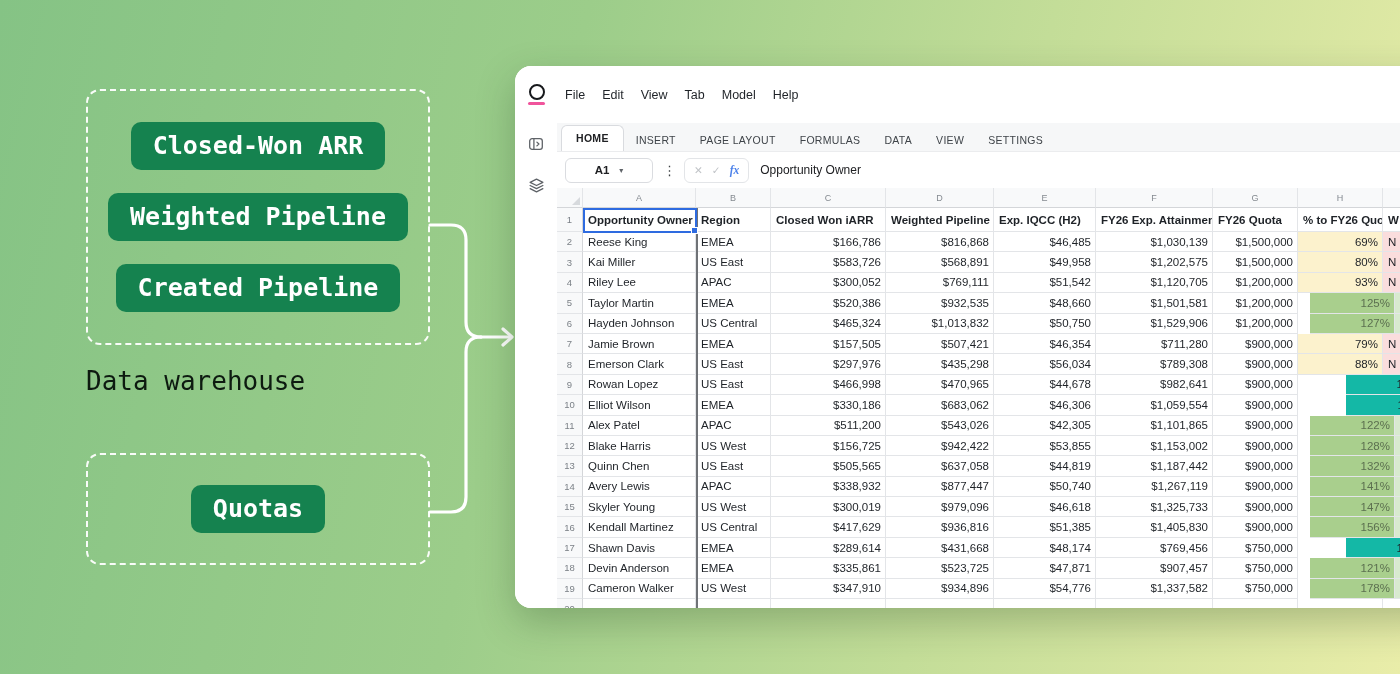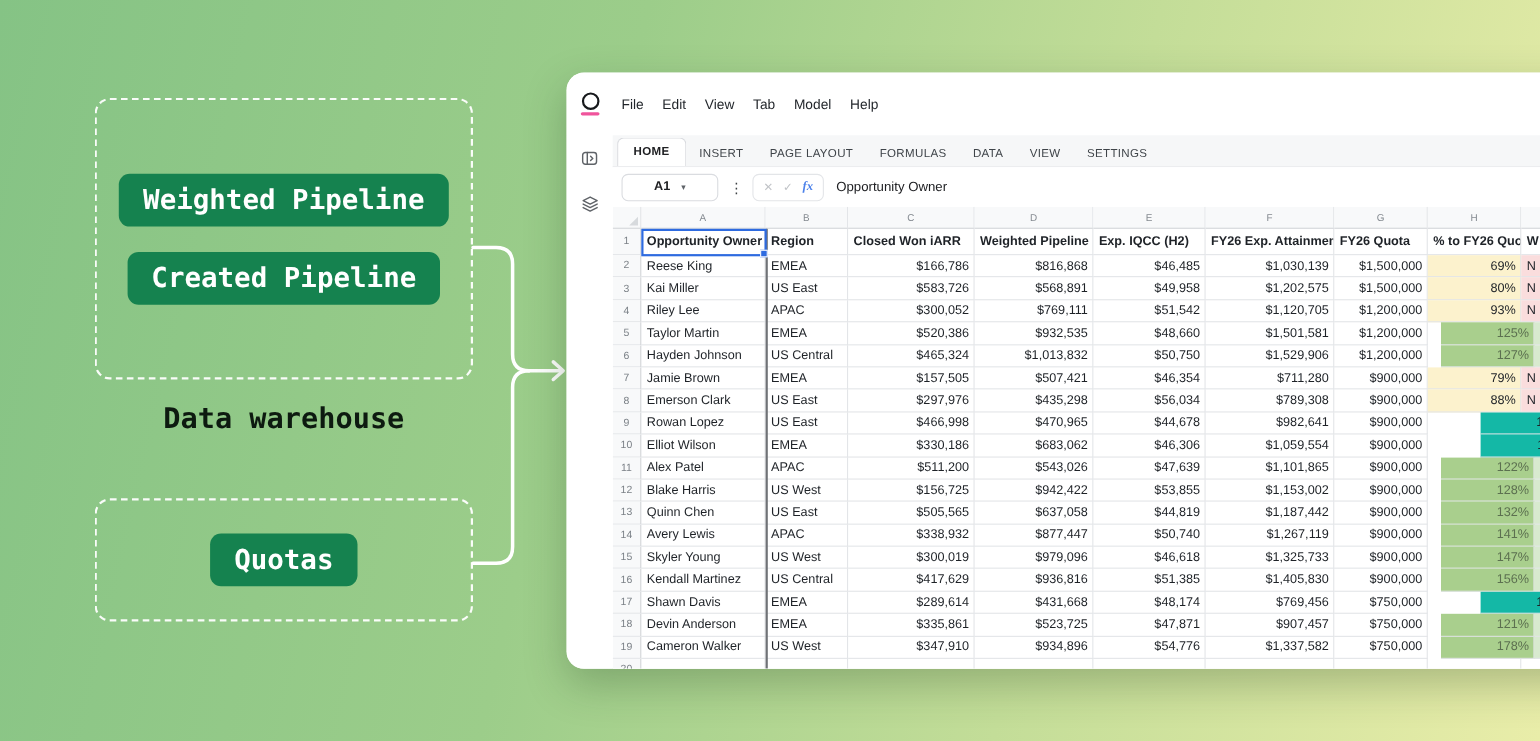--- a/index.html
+++ b/index.html
@@ -7,22 +7,22 @@
     background:linear-gradient(103deg,#85c385 0%,#9ccd8a 38%,#c3dd98 68%,#e9eda9 100%);
     font-family:"Liberation Sans",sans-serif;}
 
   
   .dashed-box{position:absolute;border:2px dashed rgba(255,255,255,.95);border-radius:14px;
     display:flex;flex-direction:column;align-items:center;justify-content:center;gap:23px;box-sizing:border-box;}
   .box-warehouse{left:86px;top:89px;width:344px;height:256px;}
   .box-input{left:86px;top:453px;width:344px;height:112px;}
   .pill{background:#15824f;color:#fff;font-family:"DejaVu Sans Mono",monospace;font-weight:bold;
     font-size:25px;line-height:48px;height:48px;padding:0 22px;border-radius:10px;white-space:nowrap;}
-  .diagram-label{position:absolute;left:86px;width:344px;text-align:center;
-    font-family:"DejaVu Sans Mono",monospace;font-weight:bold;font-size:26px;color:#0d1a10;}
+  .diagram-label{position:absolute;left:86px;width:344px;text-align:left;
+    font-family:"DejaVu Sans Mono",monospace;font-weight:normal;font-size:26px;color:#0d1a10;}
   .label-warehouse{top:366px;}
   .label-input{top:584px;}
   .connector{position:absolute;left:425px;top:205px;}
 
   
   .window{position:absolute;left:515px;top:66px;width:935px;height:542px;background:#fff;
     border-radius:16px;box-shadow:0 14px 38px rgba(30,60,30,.28);overflow:hidden;}
   .menubar{height:57px;display:flex;align-items:center;padding-left:13px;background:#fff;}
   .logo{display:flex;flex-direction:column;align-items:center;margin-right:20px;}
   .logo-ring{width:12px;height:12px;border:2.4px solid #17191c;border-radius:50%;}
@@ -78,20 +78,21 @@
   .selection{position:absolute;left:26px;top:20px;width:114px;height:25px;border:2px solid #2e6be0;
     box-sizing:border-box;z-index:5;}
   .fill-handle{position:absolute;right:-3px;bottom:-3px;width:5px;height:5px;background:#2e6be0;border:1px solid #fff;}
 </style>
 </head>
 <body>
 
 <div class="stage">
 
   <div class="dashed-box box-warehouse" id="warehouse-pills">
+      <div class="pill">Closed-Won ARR</div>
       <div class="pill">Weighted Pipeline</div>
       <div class="pill">Created Pipeline</div>
     </div>
   <div class="diagram-label label-warehouse">Data warehouse</div>
 
   <div class="dashed-box box-input" id="input-pills">
       <div class="pill">Quotas</div>
     </div>
 
   <svg class="connector" width="100" height="320" viewBox="0 0 100 320">
@@ -300,21 +301,21 @@
               <div class="cell w7 num">$900,000</div>
               <div class="cell w8 num band-light">118%</div>
               <div class="cell w9 txt flag-Y">Y</div>
             </div>
             <div class="grow">
               <div class="cell w0 gut">11</div>
               <div class="cell w1 txt">Alex Patel</div>
               <div class="cell w2 txt">APAC</div>
               <div class="cell w3 num">$511,200</div>
               <div class="cell w4 num">$543,026</div>
-              <div class="cell w5 num">$47,639</div>
+              <div class="cell w5 num">$42,305</div>
               <div class="cell w6 num">$1,101,865</div>
               <div class="cell w7 num">$900,000</div>
               <div class="cell w8 num band-strong">122%</div>
               <div class="cell w9 txt flag-Y">Y</div>
             </div>
             <div class="grow">
               <div class="cell w0 gut">12</div>
               <div class="cell w1 txt">Blake Harris</div>
               <div class="cell w2 txt">US West</div>
               <div class="cell w3 num">$156,725</div>

